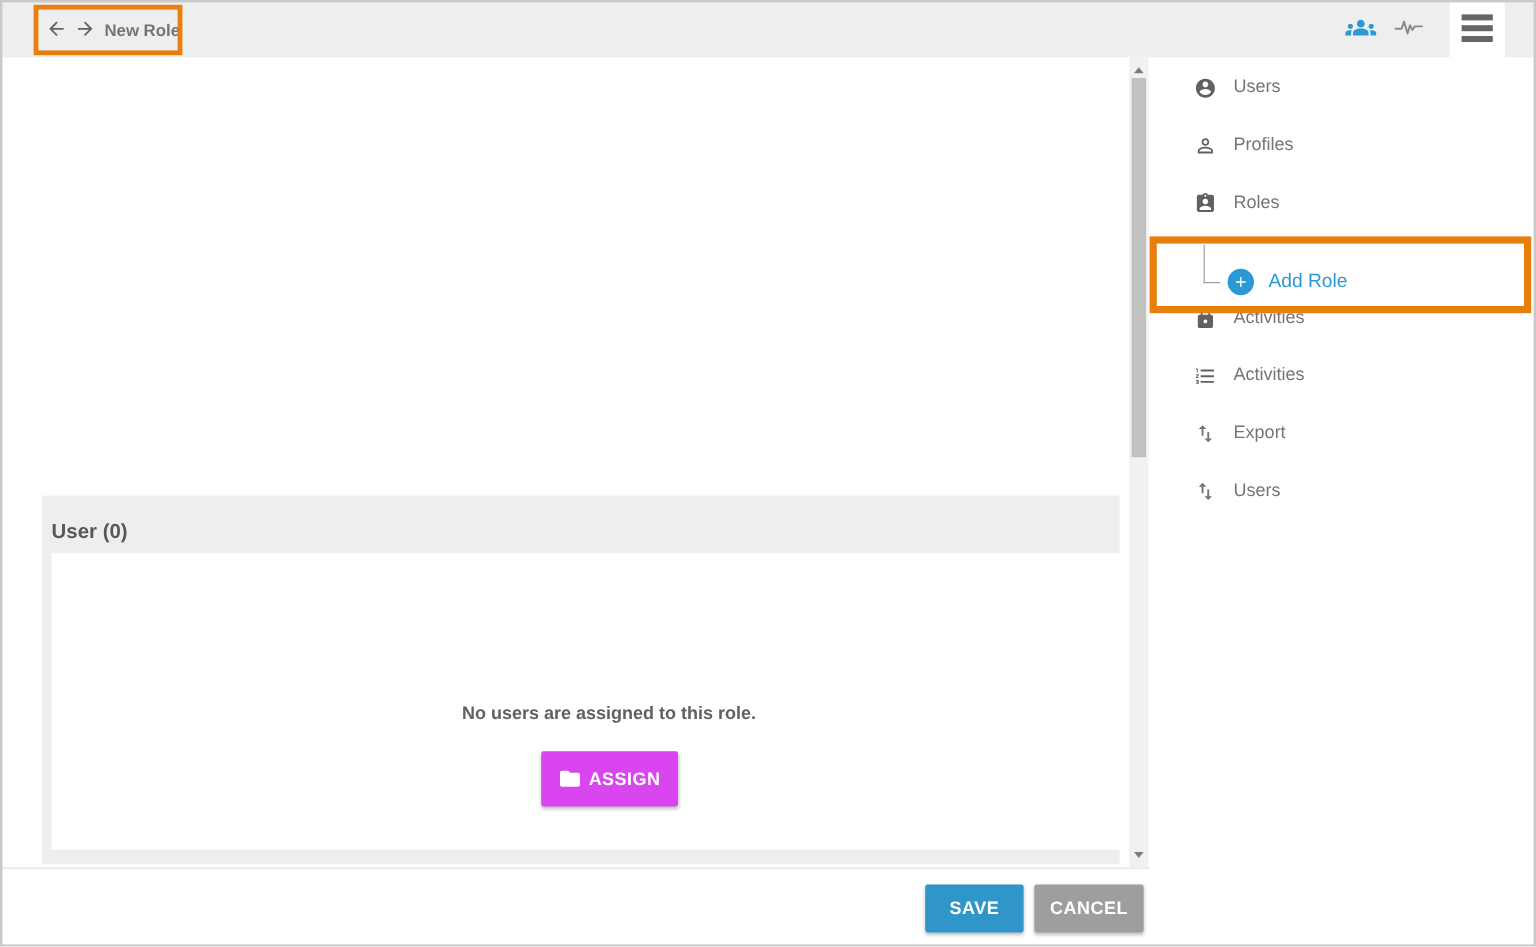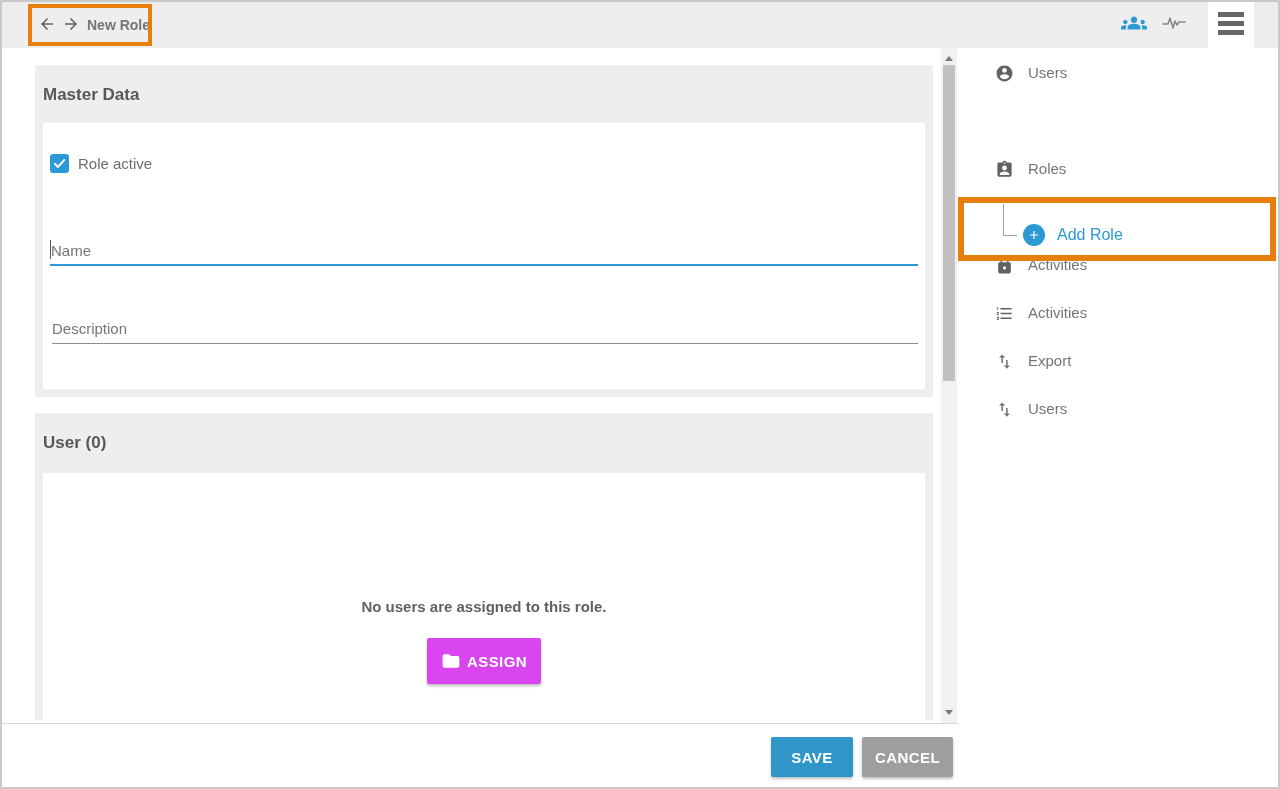--- a/index.html
+++ b/index.html
@@ -33,21 +33,21 @@
             align-items:center;justify-content:center;}
   .chk-label{margin-left:9px;font-size:15px;color:#6d6d6d;}
   .field-label{position:absolute;font-size:15px;color:#757575;}
   .caret{position:absolute;left:7px;top:117px;width:1px;height:19px;background:#555;}
   .name-label{left:8px;top:119px;}
   .underline-blue{position:absolute;left:7px;top:141px;width:868px;height:2px;background:#2b99d4;}
   .desc-label{left:9px;top:197px;}
   .underline-gray{position:absolute;left:9px;top:220px;width:866px;height:1px;background:#8c8c8c;}
 
   .panel-user{left:35px;top:365px;width:898px;height:307px;}
-  .card-user{left:8px;top:60px;width:882px;height:247px;}
+  .card-user{left:8px;top:48px;width:882px;height:247px;padding-left:47px;}
   .empty-msg{position:absolute;left:0;top:125px;width:100%;text-align:center;
              font-size:15px;font-weight:700;color:#616161;}
   .btn{display:flex;align-items:center;justify-content:center;color:#fff;font-weight:700;
        font-size:15px;letter-spacing:.4px;border-radius:2px;box-shadow:0 2px 3px rgba(0,0,0,.25);
        cursor:pointer;}
   .btn-assign{position:absolute;left:50%;transform:translateX(-50%);top:165px;
               width:114px;height:46px;background:#d946ef;gap:6px;}
 
   
   .vscroll{position:absolute;left:941px;top:0;width:16px;height:675px;background:#f1f1f1;}
@@ -101,40 +101,20 @@
       </svg>
     <div class="hamburger">
       <div class="bar" style="top:12px"></div>
       <div class="bar" style="top:21px"></div>
       <div class="bar" style="top:30px"></div>
     </div>
   </div>
 
   <div class="main">
 
-    <section class="panel panel-master">
-      <div class="panel-title">Master Data</div>
-      <div class="card card-master">
-        <div class="chk-row">
-          <div class="checkbox">
-            <svg width="15" height="15" viewBox="0 0 24 24">
-                <path fill="none" stroke="#ffffff" stroke-width="3.2" stroke-linecap="round" stroke-linejoin="round" d="M4.5 12.5l5 5 10-11"></path>
-              </svg>
-          </div>
-          <span class="chk-label">Role active</span>
-        </div>
-
-        <div class="caret"></div>
-        <div class="field-label name-label">Name</div>
-        <div class="underline-blue"></div>
-
-        <div class="field-label desc-label">Description</div>
-        <div class="underline-gray"></div>
-      </div>
-    </section>
 
     <section class="panel panel-user">
       <div class="panel-title">User (0)</div>
       <div class="card card-user">
         <div class="empty-msg">No users are assigned to this role.</div>
         <div class="btn btn-assign">
           <svg width="20" height="20" viewBox="0 0 24 24">
               <path fill="#ffffff" d="M10 4H4c-1.1 0-1.99.9-1.99 2L2 18c0 1.1.9 2 2 2h16c1.1 0 2-.9 2-2V8c0-1.1-.9-2-2-2h-8l-2-2z"></path>
             </svg>
           <span>ASSIGN</span>
@@ -156,20 +136,26 @@
 
   <aside class="sidebar">
 
     <div class="side-item" style="top:16px">
       <svg width="19" height="19" viewBox="0 0 24 24">
           <path fill="#616161" d="M12 2C6.48 2 2 6.48 2 12s4.48 10 10 10 10-4.48 10-10S17.52 2 12 2zm0 3c1.66 0 3 1.34 3 3s-1.34 3-3 3-3-1.34-3-3 1.34-3 3-3zm0 14.2c-2.5 0-4.71-1.28-6-3.22.03-1.99 4-3.08 6-3.08 1.99 0 5.97 1.09 6 3.08-1.29 1.94-3.5 3.22-6 3.22z"></path>
         </svg>
       <span class="lbl">Users</span>
     </div>
 
+    <div class="side-item" style="top:64px">
+      <svg width="19" height="19" viewBox="0 0 24 24">
+          <path fill="#616161" d="M12 5.9c1.16 0 2.1.94 2.1 2.1s-.94 2.1-2.1 2.1S9.9 9.16 9.9 8s.94-2.1 2.1-2.1m0 9c2.97 0 6.1 1.46 6.1 2.1v1.1H5.9V17c0-.64 3.13-2.1 6.1-2.1M12 4C9.79 4 8 5.79 8 8s1.79 4 4 4 4-1.79 4-4-1.79-4-4-4zm0 9c-2.67 0-8 1.34-8 4v3h16v-3c0-2.66-5.33-4-8-4z"></path>
+        </svg>
+      <span class="lbl">Profiles</span>
+    </div>
 
     <div class="side-item" style="top:112px">
       <svg width="19" height="19" viewBox="0 0 24 24">
           <path fill="#616161" d="M19 3h-4.18C14.4 1.84 13.3 1 12 1c-1.3 0-2.4.84-2.82 2H5c-1.1 0-2 .9-2 2v14c0 1.1.9 2 2 2h14c1.1 0 2-.9 2-2V5c0-1.1-.9-2-2-2zm-7 0c.55 0 1 .45 1 1s-.45 1-1 1-1-.45-1-1 .45-1 1-1zm0 4c1.66 0 3 1.34 3 3s-1.34 3-3 3-3-1.34-3-3 1.34-3 3-3zm6 12H6v-1.4c0-2 4-3.1 6-3.1s6 1.1 6 3.1V19z"></path>
         </svg>
       <span class="lbl">Roles</span>
     </div>
 
     <div class="elbow"></div>
     <div class="addrole-row">

